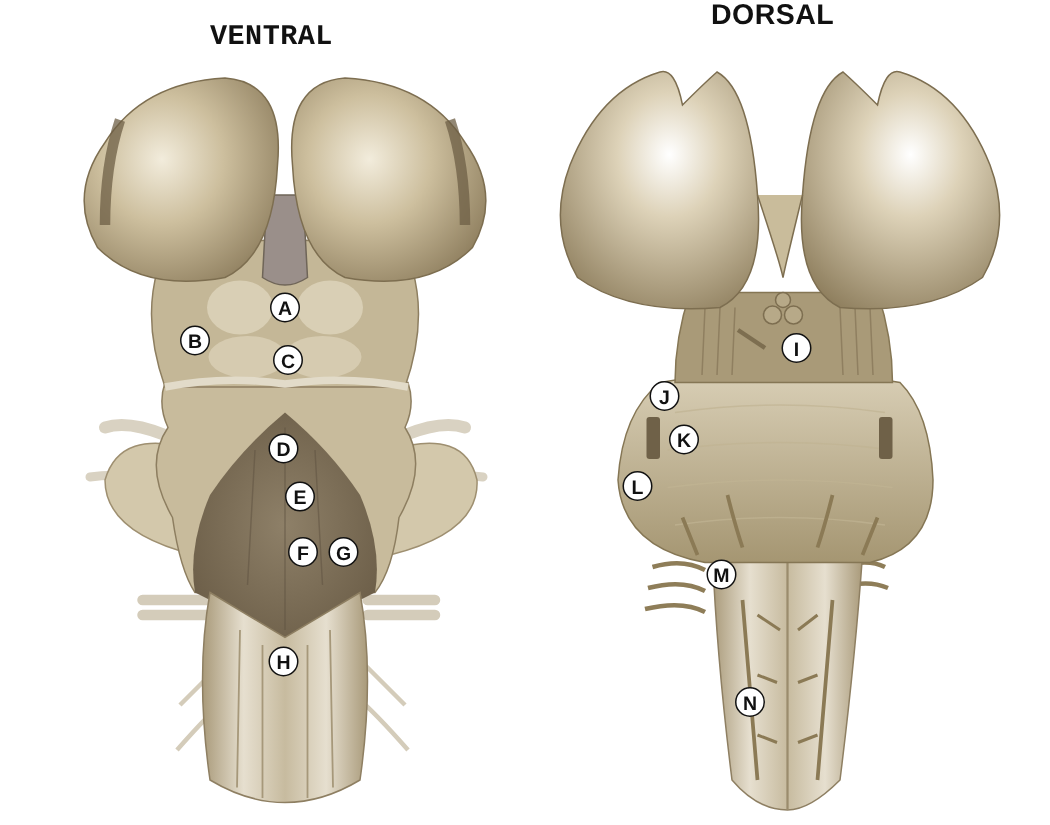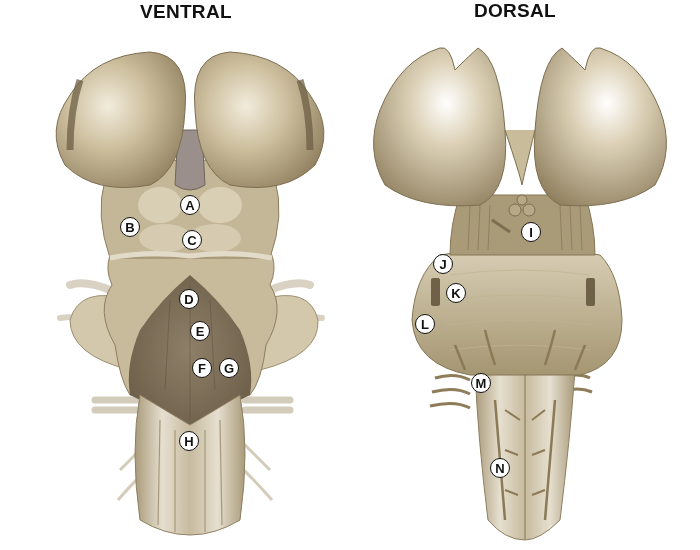--- a/index.html
+++ b/index.html
@@ -1,18 +1,18 @@
 <!DOCTYPE html>
 <html><head>
 <meta charset="utf-8">
 <style>
   html, body { margin: 0; padding: 0; background: #ffffff; }
   body { width: 700px; height: 550px; position: relative; overflow: hidden; font-family: "Liberation Sans", sans-serif; }
   .title { position: absolute; top: 0; font-family: "Liberation Sans", sans-serif; font-weight: bold; font-size: 19px; color: #111; letter-spacing: 0.3px; }
-  .title.ventral { left: 140px; top: 1px; }
+  .title.ventral { left: 140px; top: 13px; font-family: Liberation Mono, monospace; }
   .title.dorsal { left: 474px; top: 0px; }
   svg.art { position: absolute; left: 0; top: 0; }
   .marker { position: absolute; width: 20px; height: 20px; border-radius: 50%; background: #ffffff; border: 1.6px solid #111; box-sizing: border-box; display: flex; align-items: center; justify-content: center; font-family: "Liberation Sans", sans-serif; font-weight: bold; font-size: 13px; color: #111; transform: translate(-50%, -50%); }
 </style>
 </head>
 <body>
 
 <div class="title ventral">VENTRAL</div>
 <div class="title dorsal">DORSAL</div>
 

